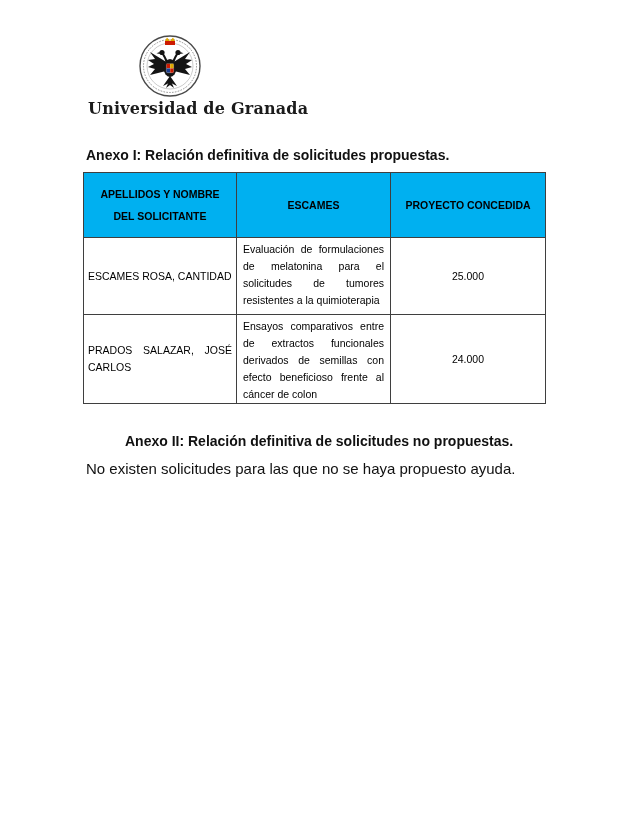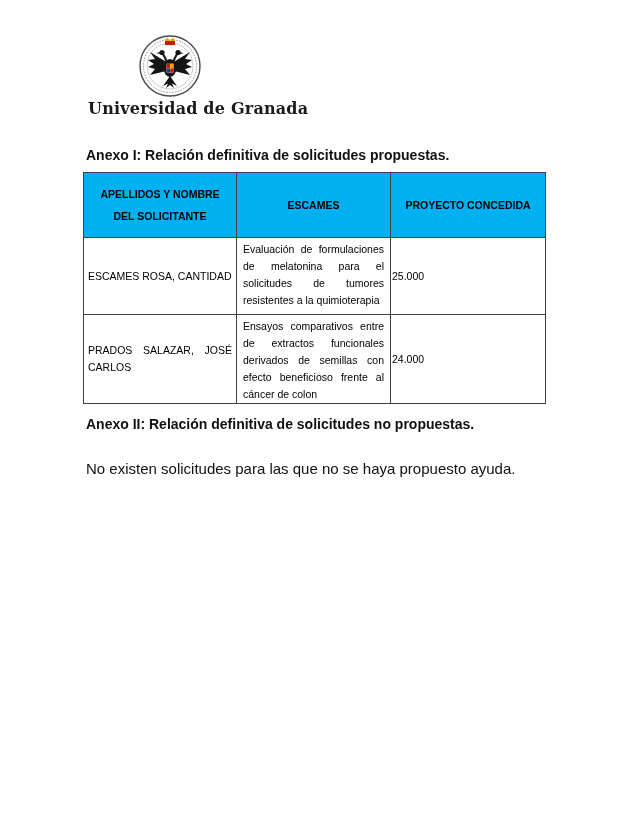--- a/index.html
+++ b/index.html
@@ -34,21 +34,21 @@
 
   
   .anexo-heading {
     position: absolute;
     left: 86px;
     font-size: 14px;
     font-weight: bold;
     color: #111;
   }
   .anexo1 { top: 147px; }
-  .anexo2 { top: 416px; }
+  .anexo2 { top: 433px; margin-left: 39px; }
   .body-paragraph {
     position: absolute;
     left: 86px; top: 460px;
     font-size: 15px;
     color: #111;
   }
 
   
   .grants-table {
     position: absolute;
@@ -83,20 +83,21 @@
     line-height: 17px;
   }
   td.cell-project {
     vertical-align: top;
     text-align: justify;
     padding: 3px 6px 0 6px;
     line-height: 17px;
   }
   td.cell-amount {
     vertical-align: middle;
+    text-align: center;
   }
 </style>
 </head>
 <body>
 
 <div class="page">
 
   <div class="logo-wrap">
     <svg width="66" height="66" viewBox="0 0 66 66">
 

